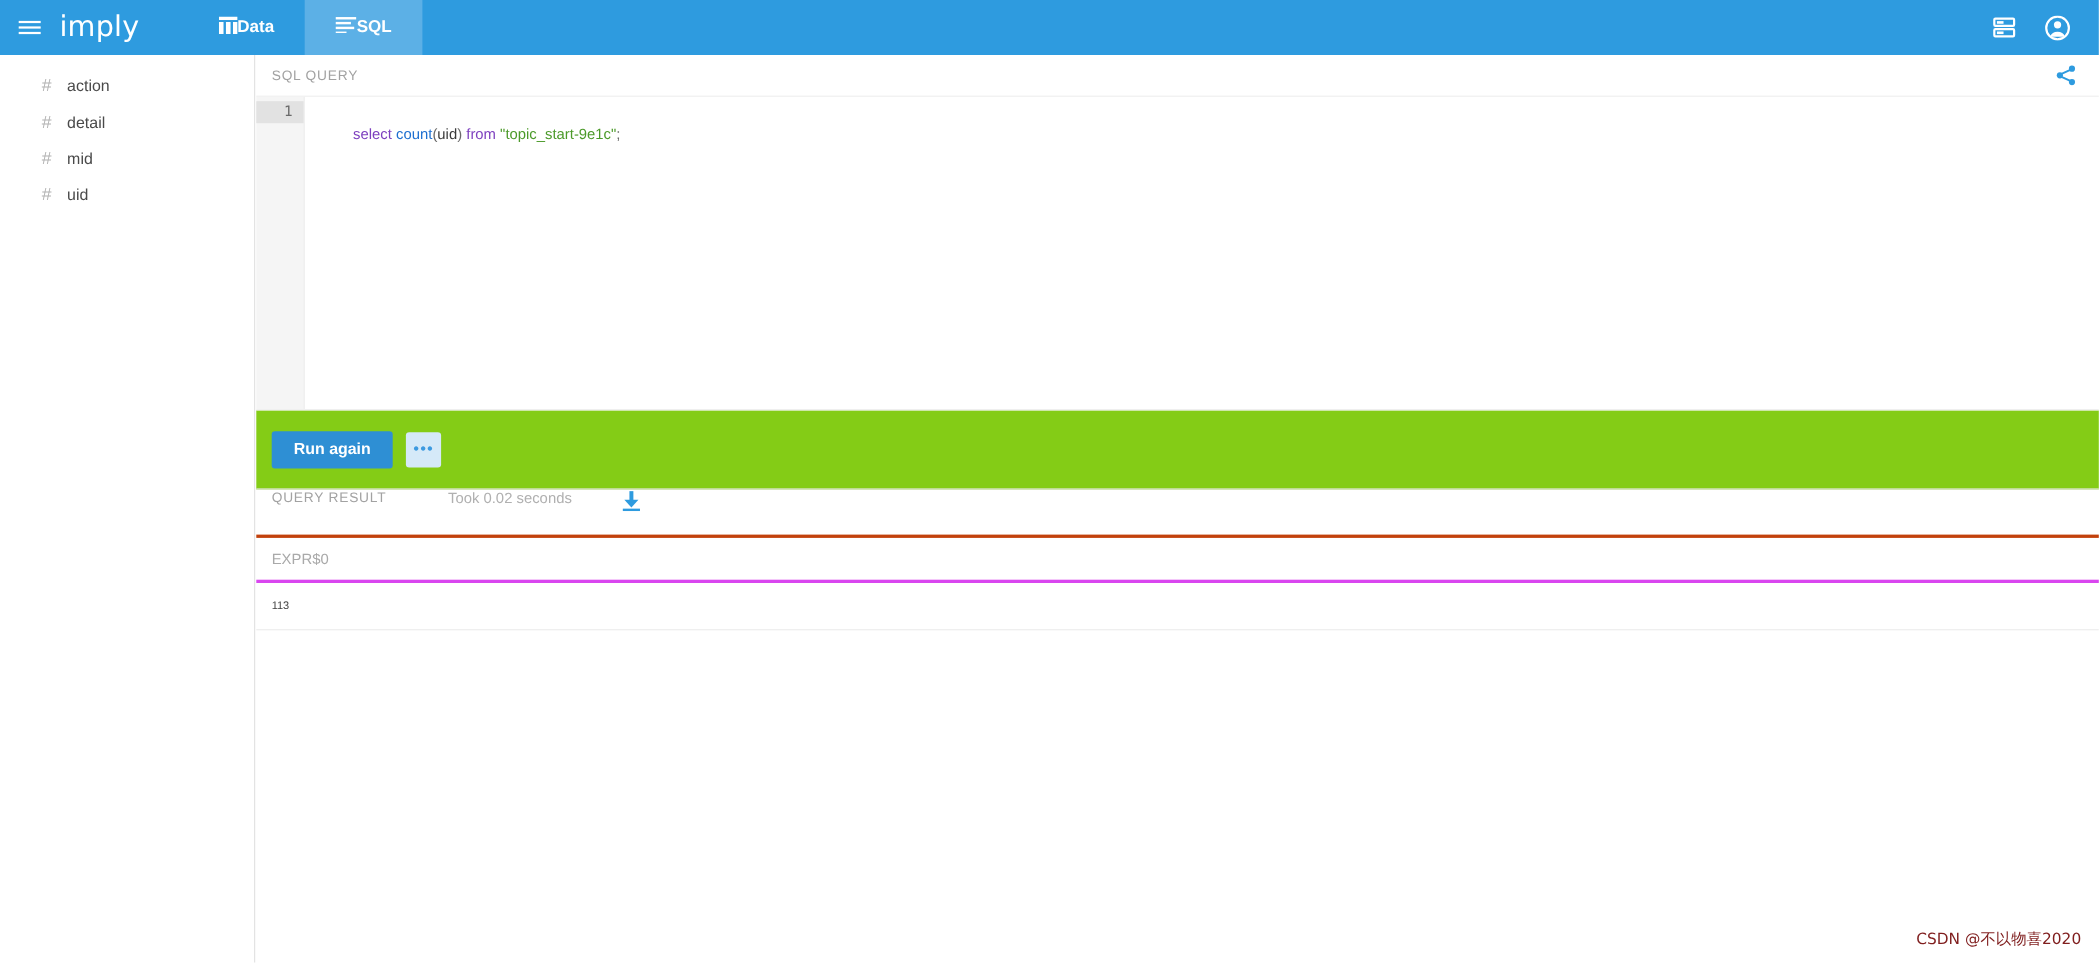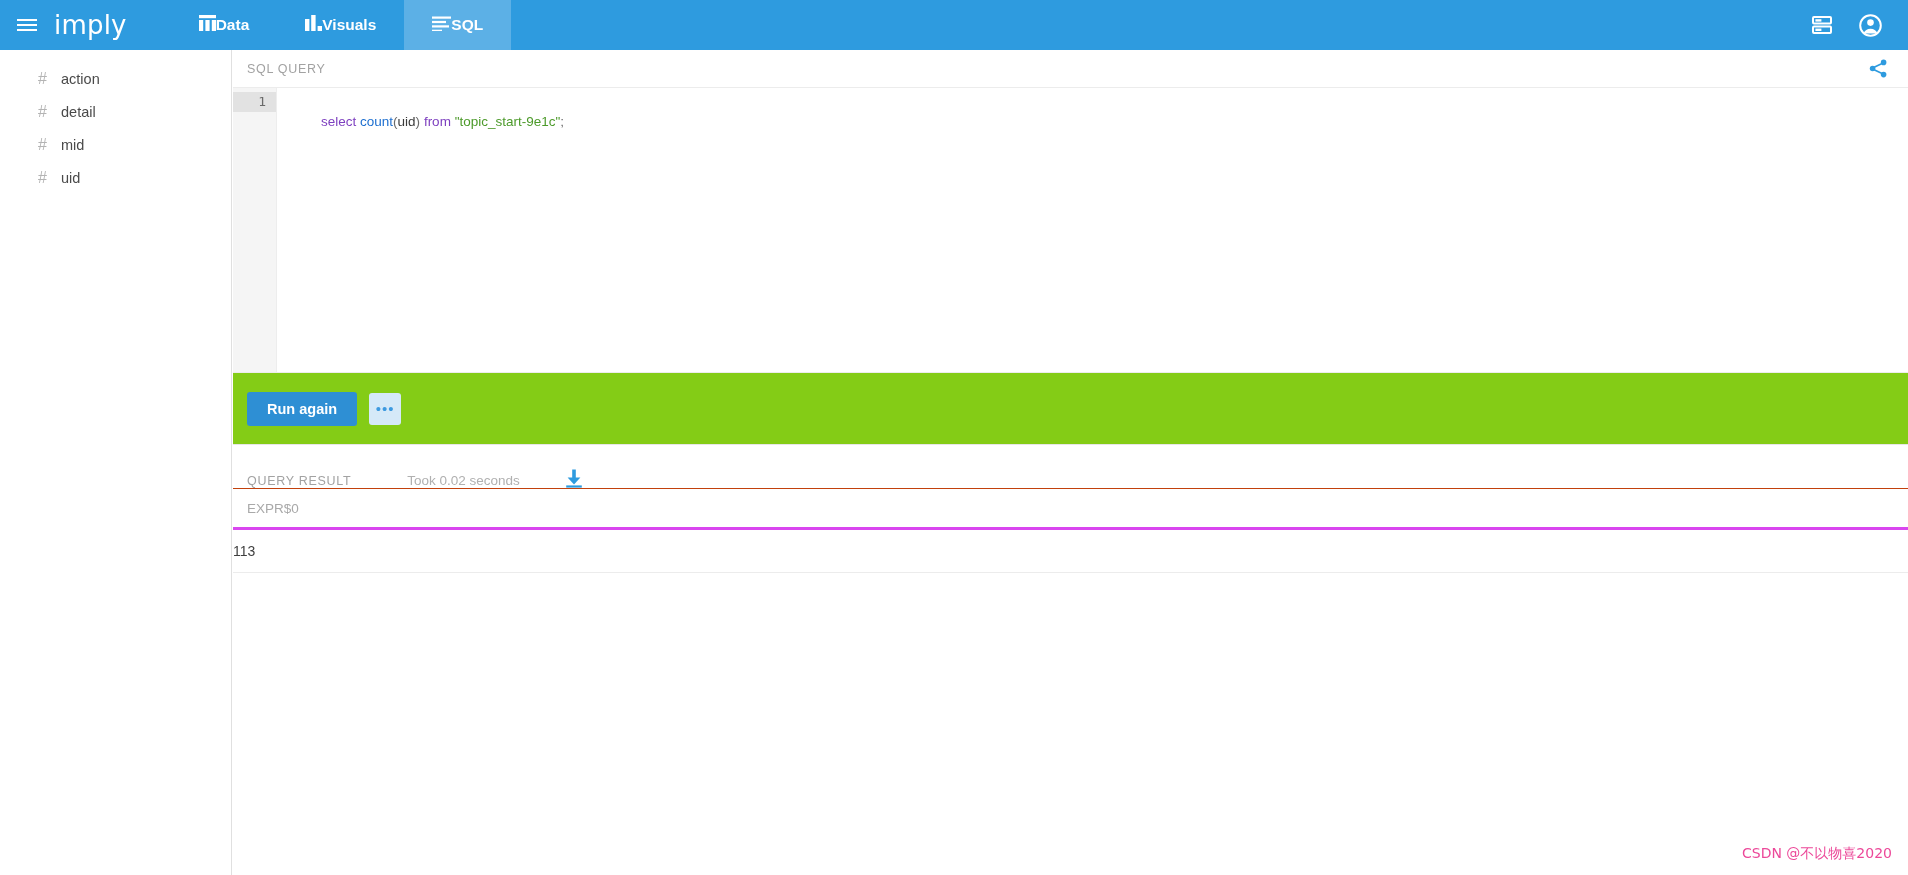--- a/index.html
+++ b/index.html
@@ -194,23 +194,23 @@
     letter-spacing: 1px;
     display: flex;
     align-items: center;
     justify-content: center;
   }
 
   
   .result-head {
     height: 44px;
     display: flex;
-    align-items: flex-end;
+    align-items: flex-start;
     padding: 0 18px 0 14px;
-    border-bottom: 1px solid #c2410c;
+    border-bottom: 3px solid #c2410c;
     gap: 28px;
   }
   .took {
     font-size: 13.5px;
     color: #b0b0b0;
     margin-right: 16px;
   }
   .dl-icon { cursor: pointer; display: flex; align-items: center; }
 
   .result-table { width: 100%; }
@@ -220,32 +220,32 @@
     align-items: center;
     padding-left: 14px;
     font-size: 13.5px;
     color: #a9a9a9;
     border-bottom: 3px solid #d946ef;
   }
   .res-cell {
     height: 43px;
     display: flex;
     align-items: center;
-    padding-left: 0;
-    font-size: 14px;
+    padding-left: 14px;
+    font-size: 10px;
     color: #3f3f3f;
     border-bottom: 1px solid #ececec;
   }
 
   .watermark {
     position: absolute;
     right: 16px;
     bottom: 12px;
     font-size: 14px;
-    color: #ec4899;
+    color: #7f1d1d;
     font-family: "DejaVu Sans", sans-serif;
     user-select: none;
   }
 </style>
 </head>
 <body>
 
 <div class="topbar">
 
   <div class="hamburger">
@@ -263,30 +263,20 @@
       <svg width="17" height="16" viewBox="0 0 17 16">
         <rect x="0" y="0" width="17" height="3.2" fill="#fff"></rect>
         <rect x="0" y="5" width="4.2" height="11" fill="#fff"></rect>
         <rect x="6.4" y="5" width="4.2" height="11" fill="#fff"></rect>
         <rect x="12.8" y="5" width="4.2" height="11" fill="#fff"></rect>
       </svg>
     </span>
     <span>Data</span>
   </div>
 
-  <div class="navitem">
-    <span>
-      <svg width="17" height="16" viewBox="0 0 17 16">
-        <rect x="0" y="4" width="4.4" height="12" fill="#fff"></rect>
-        <rect x="6.2" y="0" width="4.4" height="16" fill="#fff"></rect>
-        <rect x="12.6" y="11" width="4.4" height="5" fill="#fff"></rect>
-      </svg>
-    </span>
-    <span>Visuals</span>
-  </div>
 
   <div class="navitem active">
     <span>
       <svg width="19" height="15" viewBox="0 0 19 15">
         <rect x="0" y="0.5" width="19" height="2.2" fill="#fff"></rect>
         <rect x="0" y="4.9" width="14" height="2.2" fill="#fff"></rect>
         <rect x="0" y="9.3" width="17" height="2.2" fill="#fff"></rect>
         <rect x="0" y="13.7" width="10" height="1.3" fill="#fff"></rect>
       </svg>
     </span>

